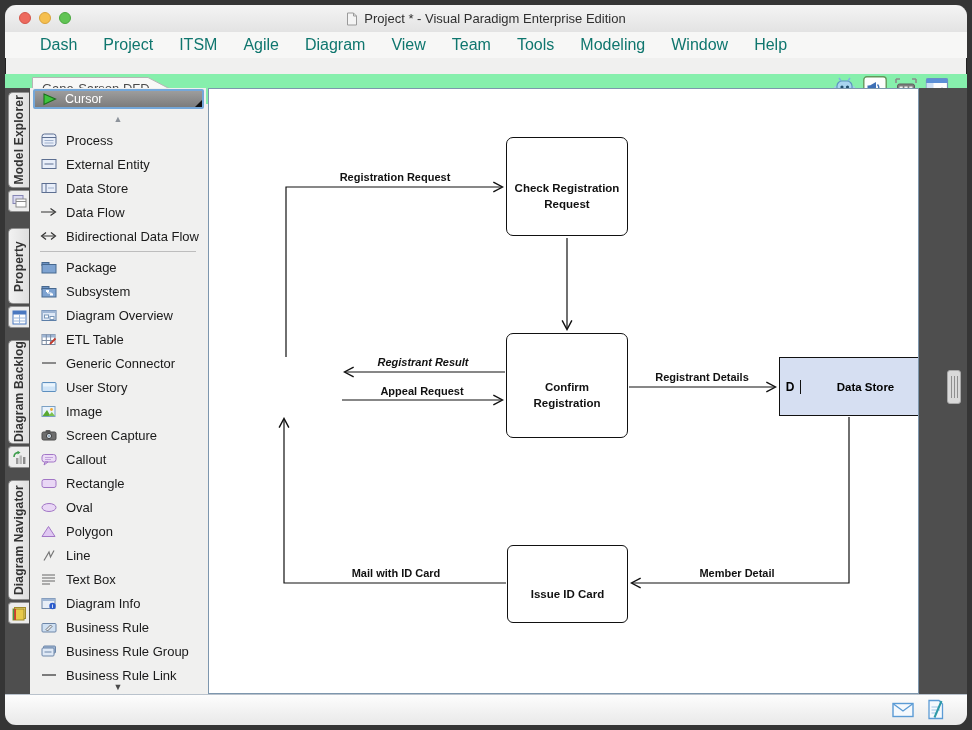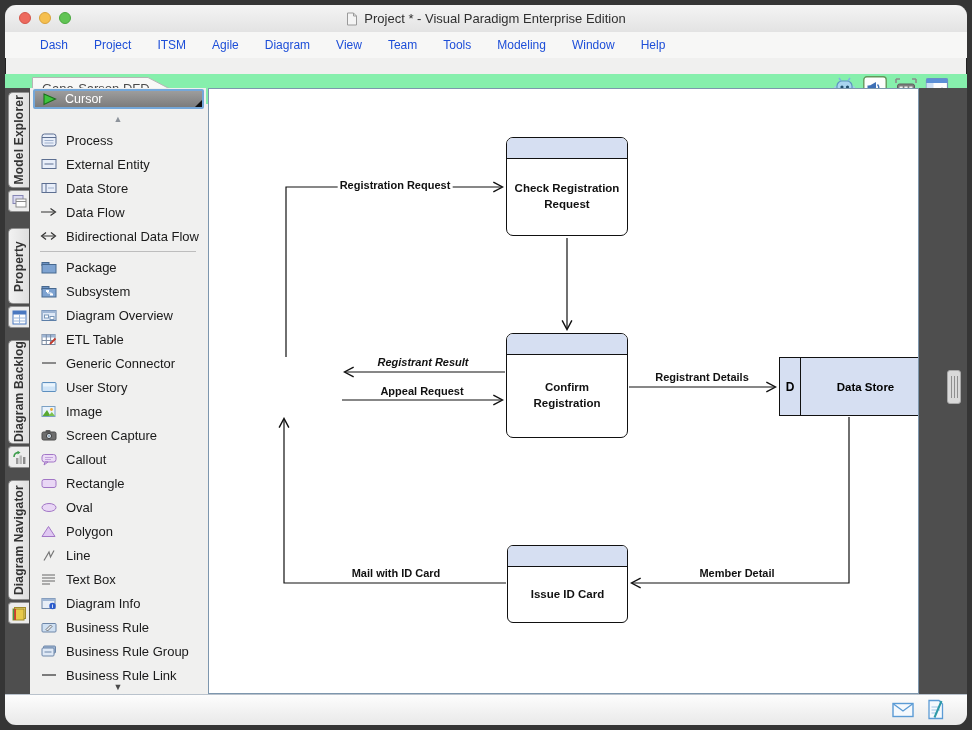--- a/index.html
+++ b/index.html
@@ -12,21 +12,21 @@
   .traffic{position:absolute;left:14px;top:7px;display:flex;gap:8px;}
   .tl{width:12px;height:12px;border-radius:50%;display:inline-block;}
   .tl.red{background:#ed6a5e;border:1px solid #d2554a;box-sizing:border-box;}
   .tl.yellow{background:#f5bf4f;border:1px solid #d8a23c;box-sizing:border-box;}
   .tl.green{background:#61c454;border:1px solid #4aa73e;box-sizing:border-box;}
   .title-wrap{position:absolute;left:0;right:0;top:0;height:27px;display:flex;align-items:center;
     justify-content:center;gap:6px;font-size:13px;font-weight:normal;color:#2f2f2f;}
   
   .menubar{position:absolute;left:0;top:27px;width:100%;height:26px;background:#f7f7f6;
     display:flex;align-items:center;padding-left:22px;box-sizing:border-box;}
-  .menubar span{padding:0 13px;font-size:12px;color:#1d4ed8;cursor:default;}
+  .menubar span{padding:0 13px;font-size:16px;color:#0f766e;cursor:default;}
   
   .toolbar{position:absolute;left:0;top:69px;width:100%;height:30px;background:#86efac;}
   .crumb{position:absolute;left:27px;top:3px;width:140px;height:24px;}
   .crumb svg{position:absolute;left:0;top:0;}
   .crumb .lbl{position:absolute;left:10px;top:4px;font-size:13px;color:#4a4a4a;}
   .tb-icons{position:absolute;right:18px;top:2px;display:flex;gap:7px;align-items:center;}
   .tb-icons .ic{width:24px;height:24px;display:flex;align-items:center;justify-content:center;}
   
   .main{position:absolute;left:0;top:83px;width:100%;height:606px;}
   
@@ -49,21 +49,21 @@
   .scroll-arrow{position:absolute;left:0;width:176px;text-align:center;font-size:9px;color:#8d939b;}
   .plist{position:absolute;left:0;top:40px;width:176px;}
   .prow{height:24px;display:flex;align-items:center;gap:9px;padding-left:10px;cursor:default;}
   .prow .plbl{font-size:13px;color:#1a1a1a;white-space:nowrap;}
   .psep{height:1px;background:#bdbdbd;margin:3px 10px 3px 10px;}
   .picon{width:17px;height:17px;display:flex;align-items:center;justify-content:center;flex:0 0 17px;}
   
   .canvas{position:absolute;left:203px;top:0;width:711px;height:606px;background:#fff;
     border:1px solid #7d96ad;box-sizing:border-box;overflow:hidden;}
   .wires{position:absolute;left:0;top:0;}
-  .node{position:absolute;box-sizing:border-box;}
+  .node{position:absolute;box-sizing:border-box;align-items:center;}
   .process{background:#fff;border:1.5px solid #111;border-radius:7px;overflow:hidden;
     display:flex;flex-direction:column;}
   .process .hdr{height:20px;background:#d6dff2;border-bottom:1.4px solid #111;flex:0 0 auto;}
   .process .body{flex:1;display:flex;align-items:center;justify-content:center;text-align:center;
     font-size:11.5px;font-weight:600;color:#111;padding:2px 6px;line-height:1.35;}
   .extent{background:#d6dff2;border:1.4px solid #111;display:flex;align-items:center;
     justify-content:center;font-size:11.5px;font-weight:600;color:#111;}
   .dstore{background:#d6dff2;border:1.4px solid #111;display:grid;grid-template-columns:21px 1fr;}
   .dstore .dcell{border-right:1.3px solid #111;display:flex;align-items:center;justify-content:center;
     font-size:12px;font-weight:600;}
@@ -485,21 +485,21 @@
       </div>
       <div class="node process" style="left:298px;top:456px;width:121px;height:78px;border-radius:6px;">
         <div class="hdr"></div>
         <div class="body">Issue ID Card</div>
       </div>
       <div class="node dstore" style="left:570px;top:268px;width:152px;height:59px;">
         <div class="dcell">D</div>
         <div class="dlabel">Data Store</div>
       </div>
 
-      <div class="flabel" style="left:186px;top:90px;">Registration Request</div>
+      <div class="flabel" style="left:186px;top:82px;">Registration Request</div>
       <div class="flabel" style="left:214px;top:267px;font-style:italic;">Registrant Result</div>
       <div class="flabel" style="left:213px;top:296px;">Appeal Request</div>
       <div class="flabel" style="left:493px;top:282px;">Registrant Details</div>
       <div class="flabel" style="left:528px;top:478px;">Member Detail</div>
       <div class="flabel" style="left:187px;top:478px;">Mail with ID Card</div>
     </div>
 
     <div class="gutter">
       <div class="grip">
           <i></i>

